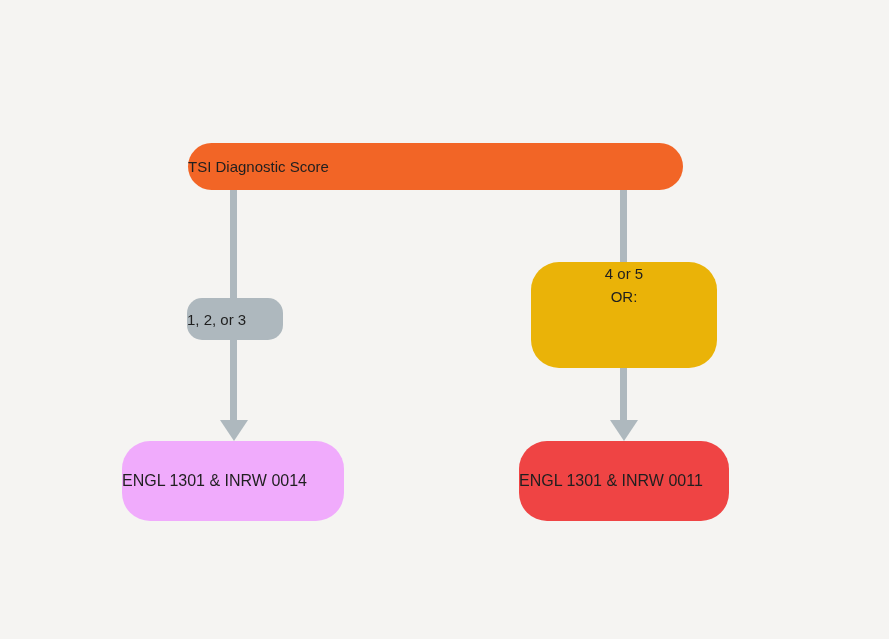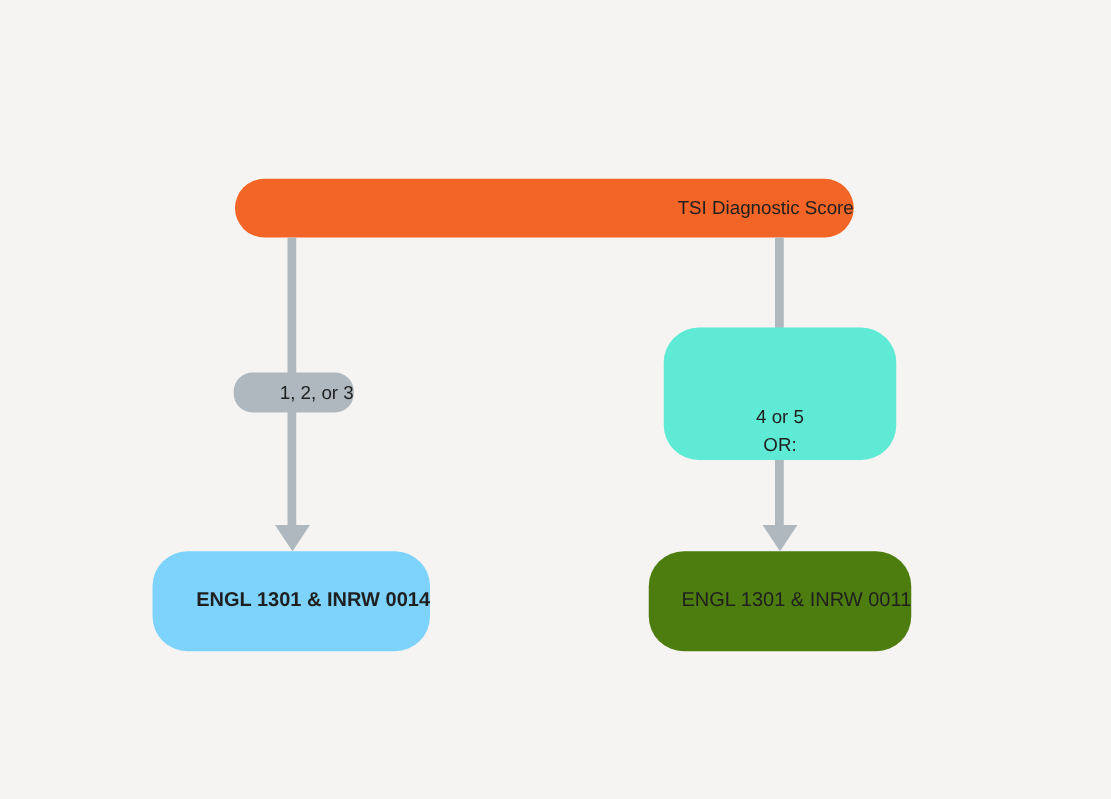--- a/index.html
+++ b/index.html
@@ -12,21 +12,21 @@
   #canvas {
     position: relative;
     width: 889px;
     height: 639px;
     overflow: hidden;
   }
   .node {
     position: absolute;
     display: flex;
     align-items: center;
-    justify-content: flex-end;
+    justify-content: flex-start;
     text-align: center;
     box-sizing: border-box;
   }
   #root-node {
     left: 188px;
     top: 143px;
     width: 495px;
     height: 47px;
     border-radius: 24px;
     font-size: 15px;
@@ -61,21 +61,21 @@
     top: 420px;
   }
   #right-arrowhead {
     left: 610px;
     top: 420px;
   }
   #left-condition {
     left: 187px;
     top: 298px;
     width: 96px;
-    height: 32px;
+    height: 42px;
     border-radius: 15px;
     font-size: 15px;
   }
   #right-condition {
     left: 531px;
     top: 262px;
     width: 186px;
     height: 106px;
     border-radius: 28px;
     font-size: 15px;
@@ -113,26 +113,26 @@
   <div class="arrowhead" id="left-arrowhead" style="background-color: rgb(174, 184, 190);"></div>
 
   <div class="connector" id="right-line-upper" style="background-color: rgb(174, 184, 190);"></div>
   <div class="connector" id="right-line-lower" style="background-color: rgb(174, 184, 190);"></div>
   <div class="arrowhead" id="right-arrowhead" style="background-color: rgb(174, 184, 190);"></div>
 
   <div class="node" id="left-condition" style="background-color: rgb(174, 184, 190); color: rgb(31, 31, 31);">
     <span>1, 2, or 3</span>
   </div>
 
-  <div class="node" id="right-condition" style="background-color: #5eead4; color: rgb(31, 31, 31);">
+  <div class="node" id="right-condition" style="background-color: #eab308; color: rgb(31, 31, 31);">
     <span class="cond-line">4 or 5</span>
     <span class="cond-line">OR:</span>
   </div>
 
-  <div class="node result-node" id="left-result" style="background-color: #7dd3fc; color: rgb(31, 31, 31); font-weight: bold;">
+  <div class="node result-node" id="left-result" style="background-color: #f0abfc; color: rgb(31, 31, 31);">
     <span>ENGL 1301 &amp; INRW 0014</span>
   </div>
 
-  <div class="node result-node" id="right-result" style="background-color: #4d7c0f; color: rgb(31, 31, 31);">
+  <div class="node result-node" id="right-result" style="background-color: #ef4444; color: rgb(31, 31, 31);">
     <span>ENGL 1301 &amp; INRW 0011</span>
   </div>
 
 </div>
 
 </body></html>

